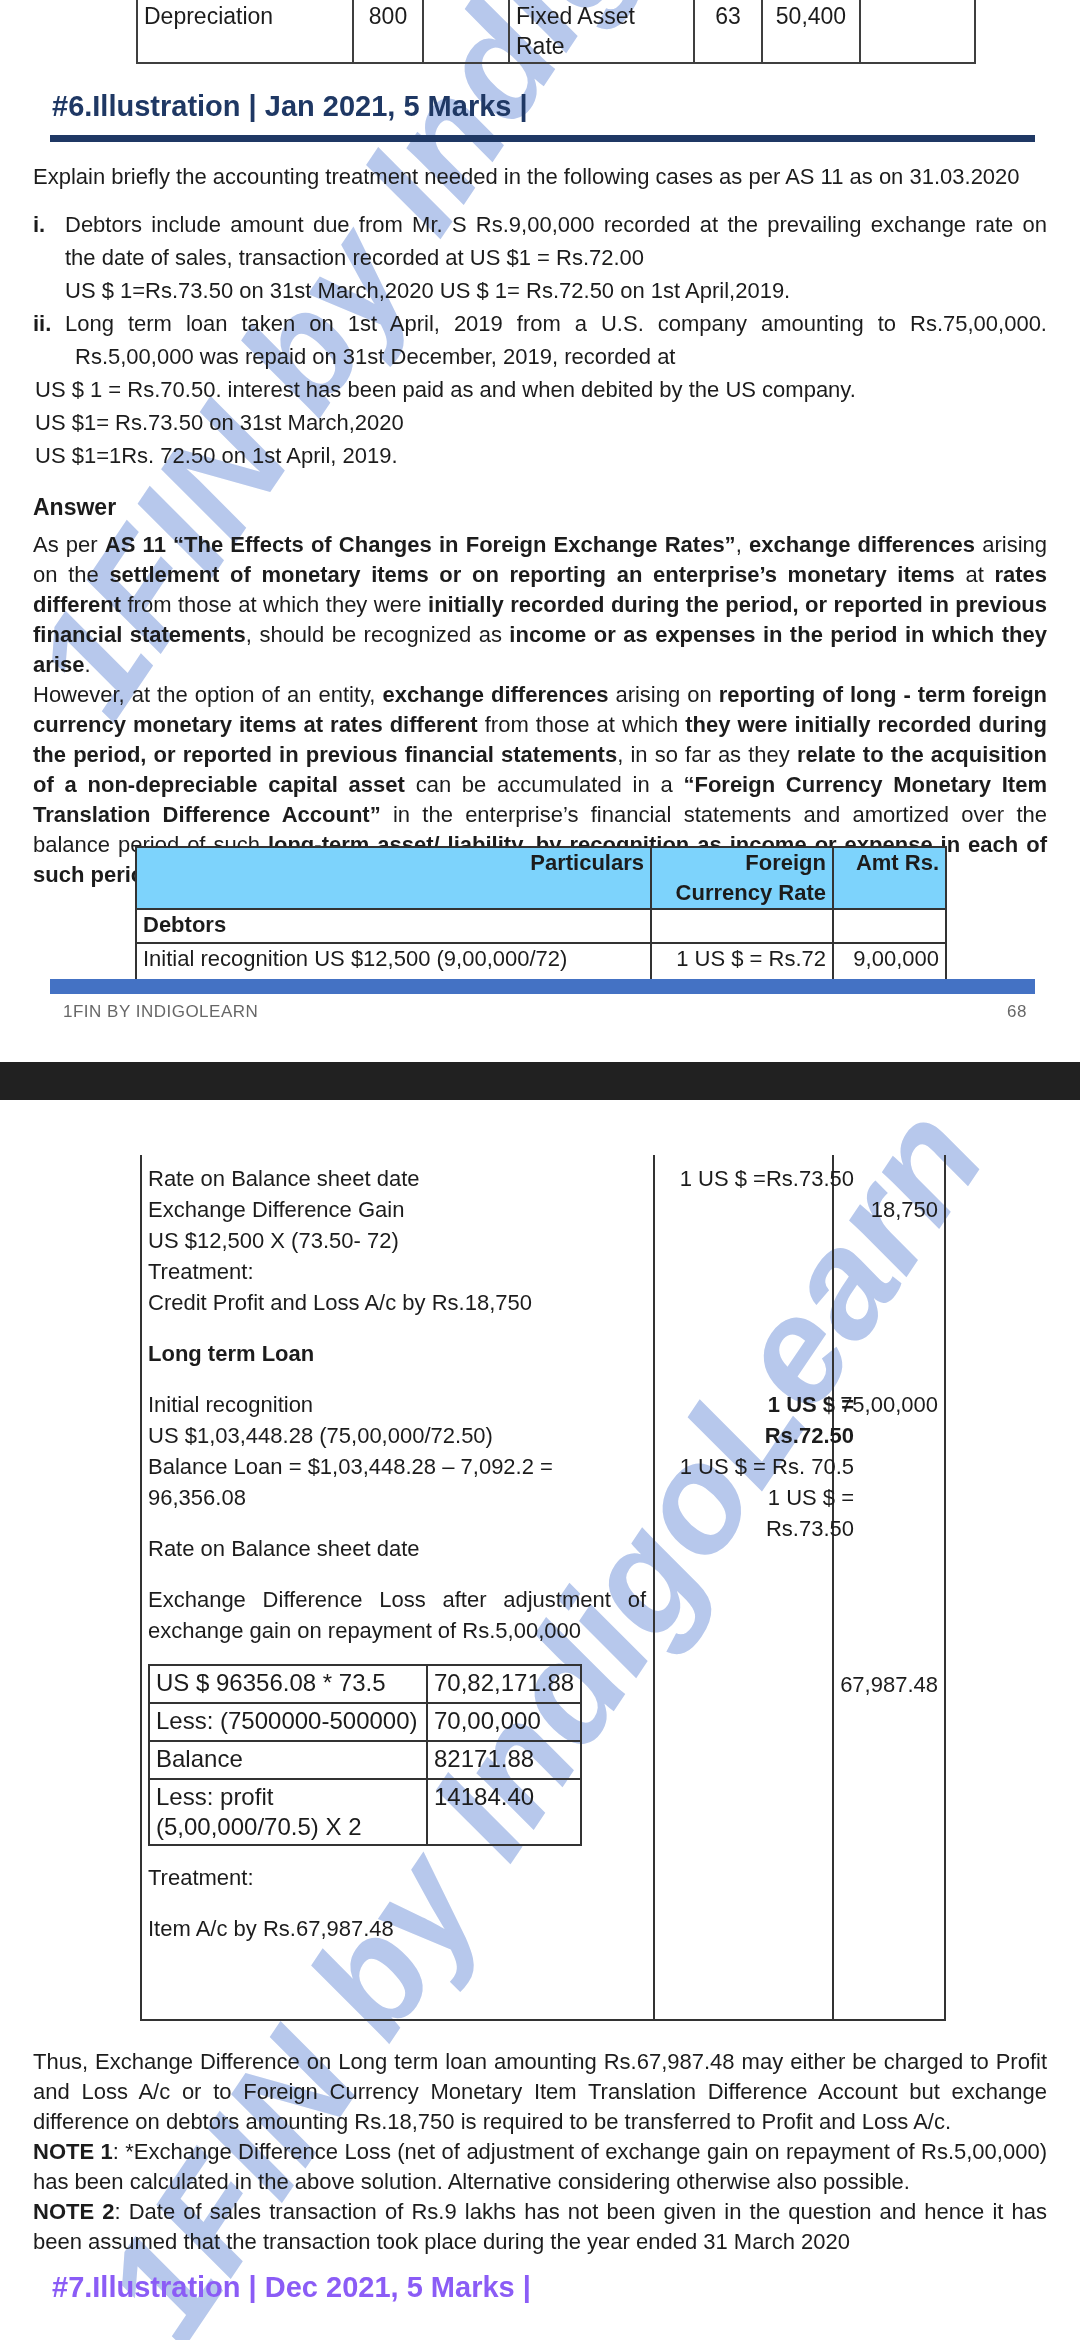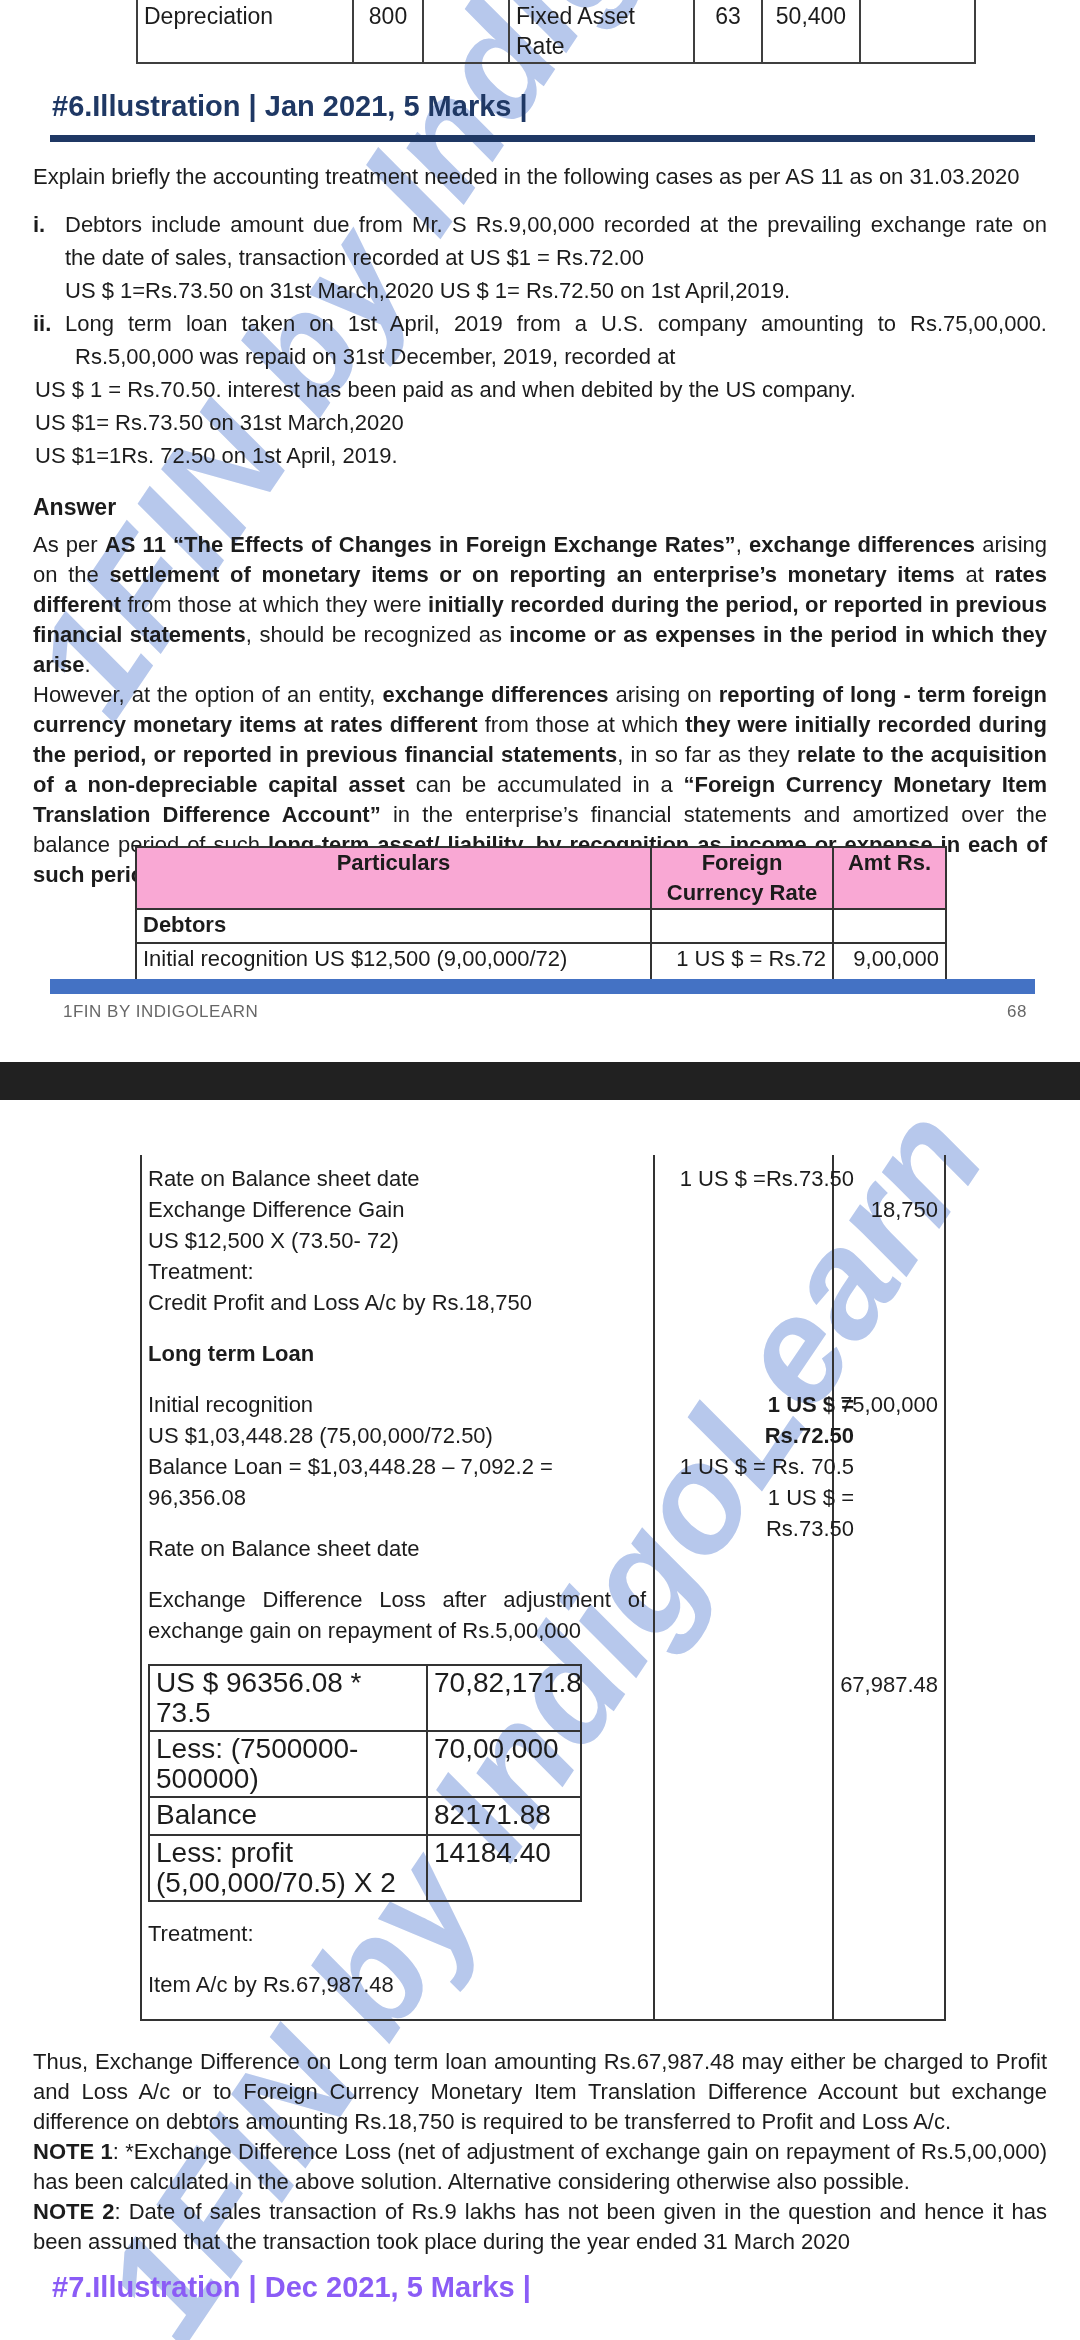--- a/index.html
+++ b/index.html
@@ -38,21 +38,21 @@
   .ind{margin-left:10px;}
   .ratelines{font-size:22px;line-height:33px;margin-left:2px;}
   .answer{margin-top:22px;font-size:23px;font-weight:bold;}
   .ap{margin-top:9px;font-size:22px;line-height:30px;text-align:justify;}
   .ap2{margin-top:0;}
   .b{font-weight:bold;}
 
   
   table.soltab{position:absolute;left:135px;top:846px;border-collapse:collapse;table-layout:fixed;width:810px;}
   table.soltab th,table.soltab td{border:2px solid #333;font-size:22px;padding:0 6px;overflow:hidden;}
-  table.soltab th{background:#f9a8d4;font-weight:bold;text-align:center;vertical-align:top;line-height:30px;height:60px;}
+  table.soltab th{background:#7dd3fc;font-weight:bold;text-align:right;vertical-align:top;line-height:30px;height:60px;}
   table.soltab td{vertical-align:top;line-height:30px;}
   tr.lastrow td{border-bottom:none;height:38px;}
   tr.debrow td{height:32px;}
   .rt{text-align:right;padding-right:3px;}
 
   .bluebar{position:absolute;left:50px;top:979px;width:985px;height:15px;background:#4472c4;}
   .pfooter{position:absolute;left:63px;right:53px;top:1002px;display:flex;justify-content:space-between;
     font-size:17px;color:#676767;letter-spacing:.5px;}
 
   
@@ -61,21 +61,21 @@
   .v0{left:0;} .v1{left:513px;} .v2{left:692px;} .v3{left:804px;}
   .c1{position:absolute;left:8px;top:8px;width:498px;font-size:22px;line-height:31px;}
   .g16{height:16px;} .g20{height:20px;}
   .just{text-align:justify;text-align-last:justify;}
   .rate{position:absolute;left:537px;width:177px;text-align:right;padding-right:4px;font-size:22px;line-height:31px;}
   .rt0{top:8px;} .rt1{top:234px;font-weight:bold;} .rt2{top:296px;} .rt3{top:327px;}
   .amt{position:absolute;left:694px;width:104px;text-align:right;padding-right:6px;font-size:22px;line-height:31px;}
   .am0{top:39px;} .am1{top:234px;} .am2{top:514px;}
 
   table.calc{border-collapse:collapse;table-layout:fixed;width:432px;margin-top:18px;}
-  table.calc td{border:2px solid #333;font-size:28px;line-height:30px;padding:2px 6px;vertical-align:top;height:32px;overflow:hidden;}
+  table.calc td{border:2px solid #333;font-size:24px;line-height:30px;padding:2px 6px;vertical-align:top;height:32px;overflow:hidden;}
 
   .closing{margin:26px 33px 0;font-size:22px;line-height:30px;text-align:justify;}
   .note{margin:0 33px;font-size:22px;line-height:30px;text-align:justify;}
   .h7{margin:14px 0 0 52px;font-size:29px;font-weight:bold;color:#8b5cf6;white-space:nowrap;}
 </style>
 </head>
 <body>
 
 <div class="page" id="page1">
   <div class="wm" id="wm1">1FIN by IndigoLearn</div>

